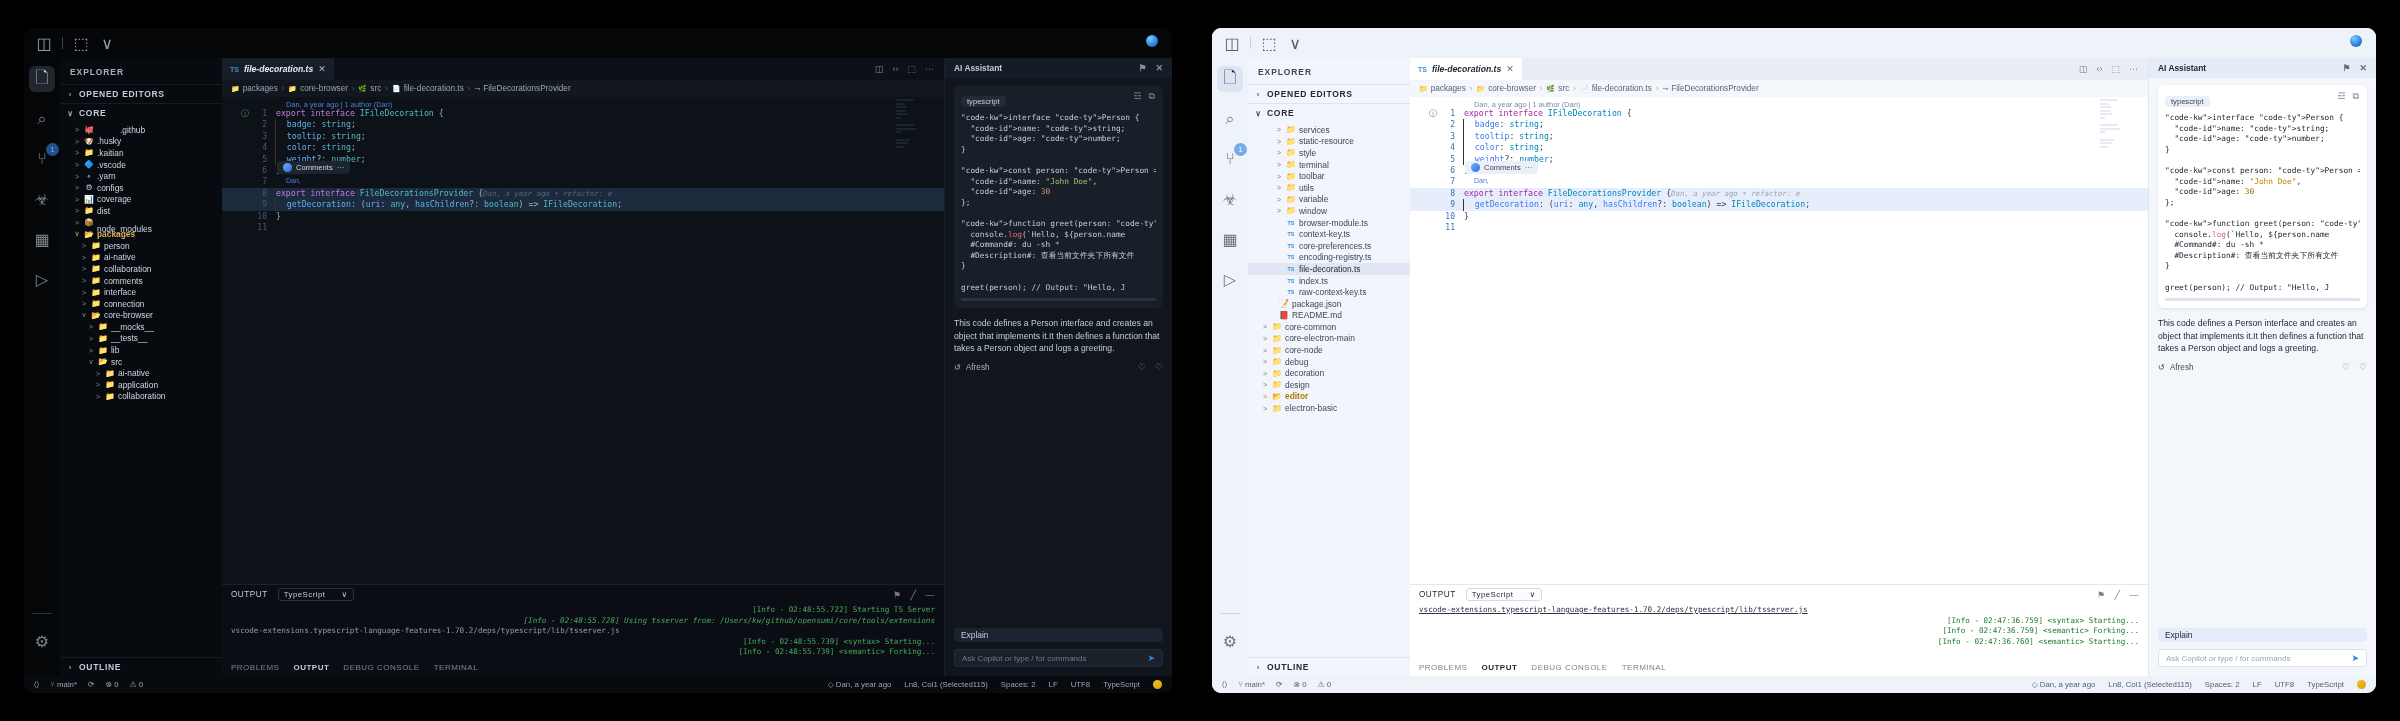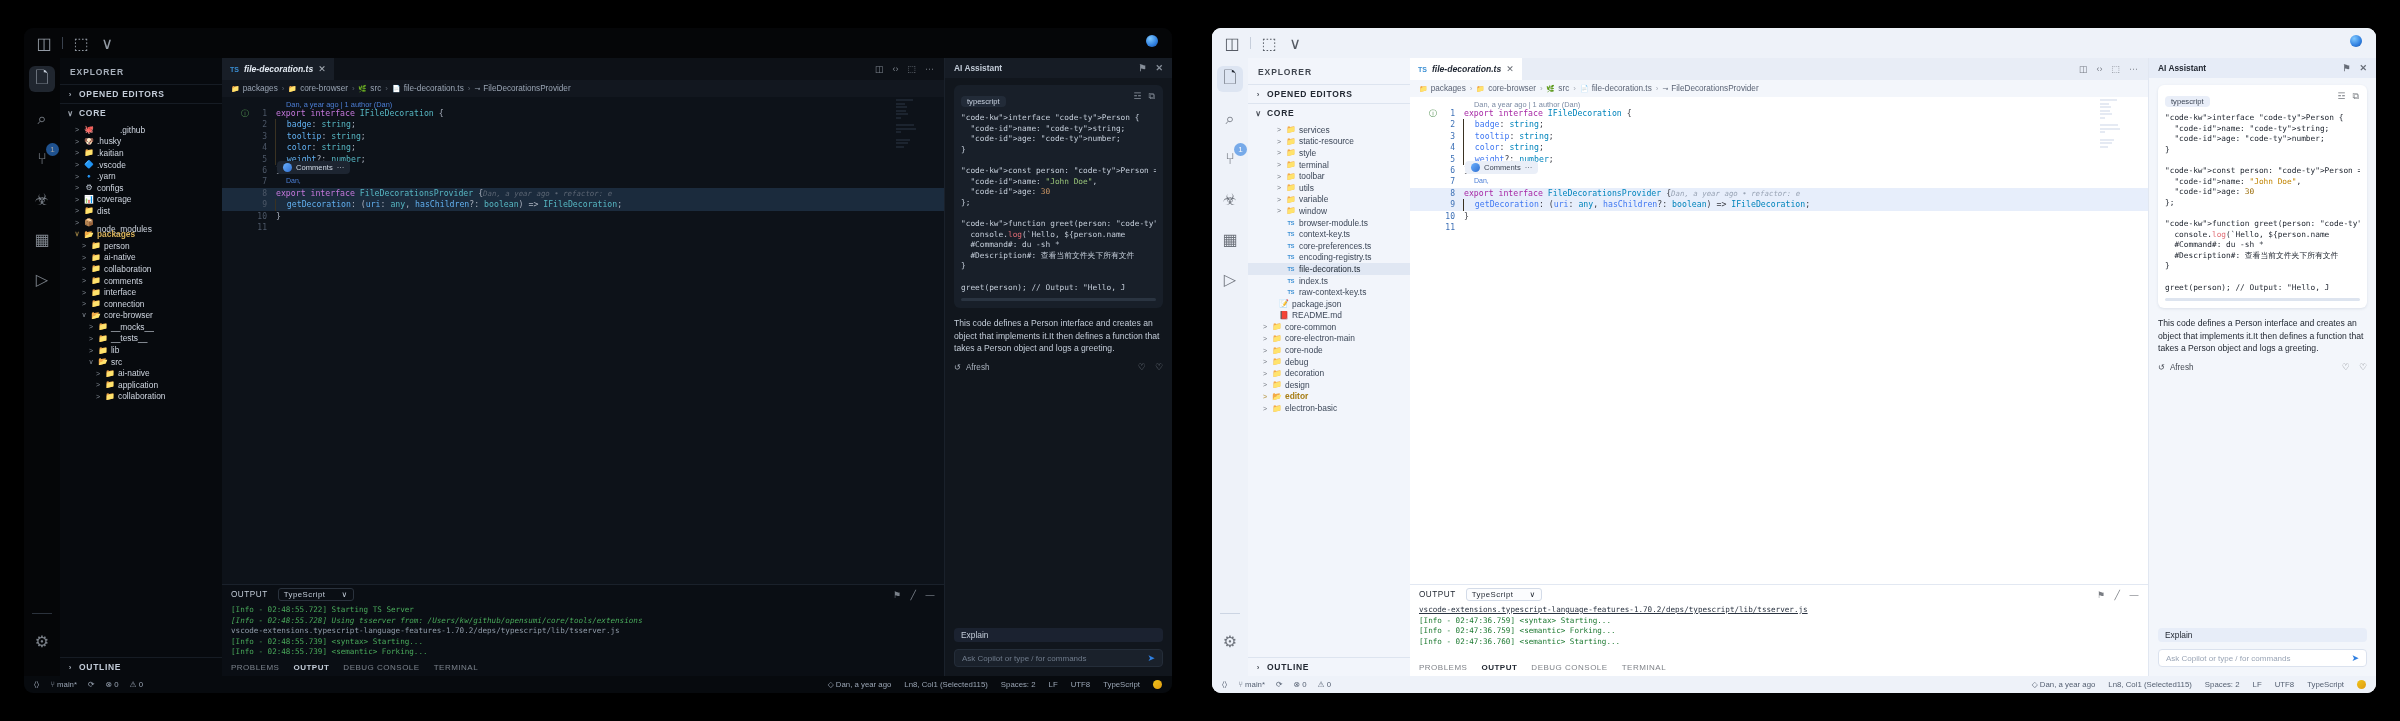--- a/index.html
+++ b/index.html
@@ -112,21 +112,21 @@
   .panel { flex: 0 0 92px; display: flex; flex-direction: column; }
   .dark  .panel { background: #0a0e14; border-top: 1px solid #1a212b; }
   .light .panel { background: #ffffff; border-top: 1px solid #e2e8f2; }
   .panel-head { height: 19px; display: flex; align-items: center; gap: 10px; padding: 0 9px; font-size: 8.2px; letter-spacing: .5px; }
   .sel-box { display: flex; align-items: center; gap: 16px; padding: 1px 5px; border: 1px solid #2a323d; border-radius: 3px; font-size: 7.8px; }
   .light .sel-box { border-color: #d3dbe8; background: #fbfcfe; }
   .panel-acts { margin-left: auto; display: flex; gap: 9px; opacity: .6; font-size: 9px; }
   .panel-body { flex: 1 1 auto; font-family: "DejaVu Sans Mono", monospace; font-size: 7.6px; line-height: 10.6px; padding: 1px 9px; overflow: hidden; }
   .ol-url { color: #8f9aa8; }
   .light .ol-url { color: #2b3442; text-decoration: underline; }
-  .ol-info { color: #49a85a; }
+  .ol-info { color: #49a85a; text-align: right; }
   .light .ol-info { color: #1e7a32; }
   .panel-tabs { height: 17px; display: flex; align-items: center; gap: 14px; padding: 0 9px; font-size: 8px; letter-spacing: .5px; }
   .pt { opacity: .6; }
   .pt.on { opacity: 1; font-weight: 700; }
 
   
   .ai { width: 228px; flex: 0 0 228px; display: flex; flex-direction: column; min-height: 0; }
   .dark  .ai { background: #11161d; border-left: 1px solid #1a212b; }
   .light .ai { background: #f3f6fb; border-left: 1px solid #e1e7f1; }
   .ai-head { height: 20px; display: flex; align-items: center; padding: 0 9px; font-size: 8.4px; font-weight: 600; }

